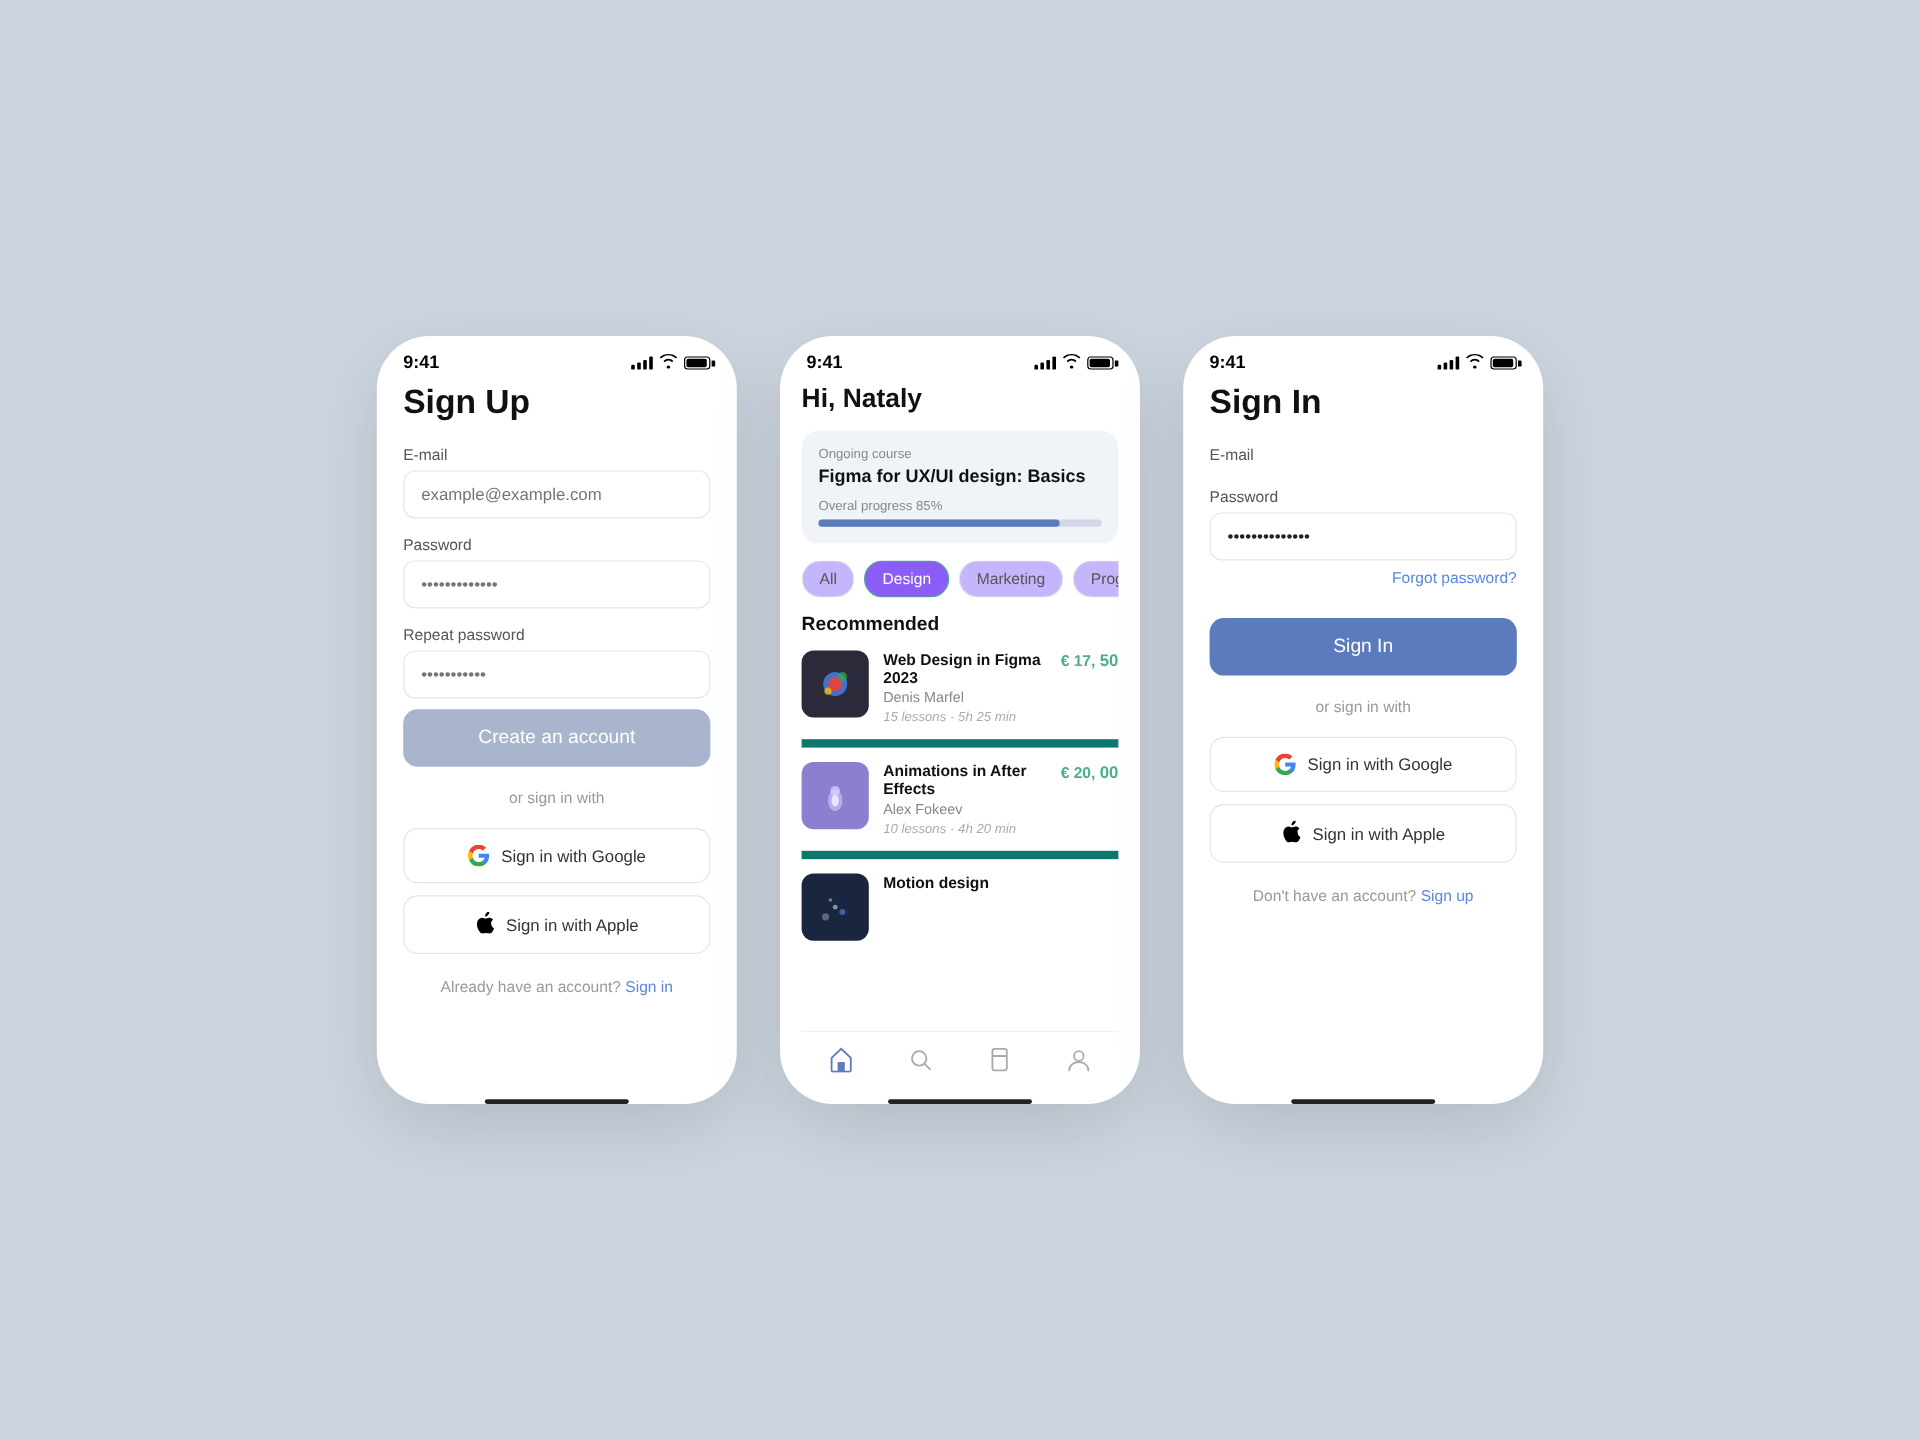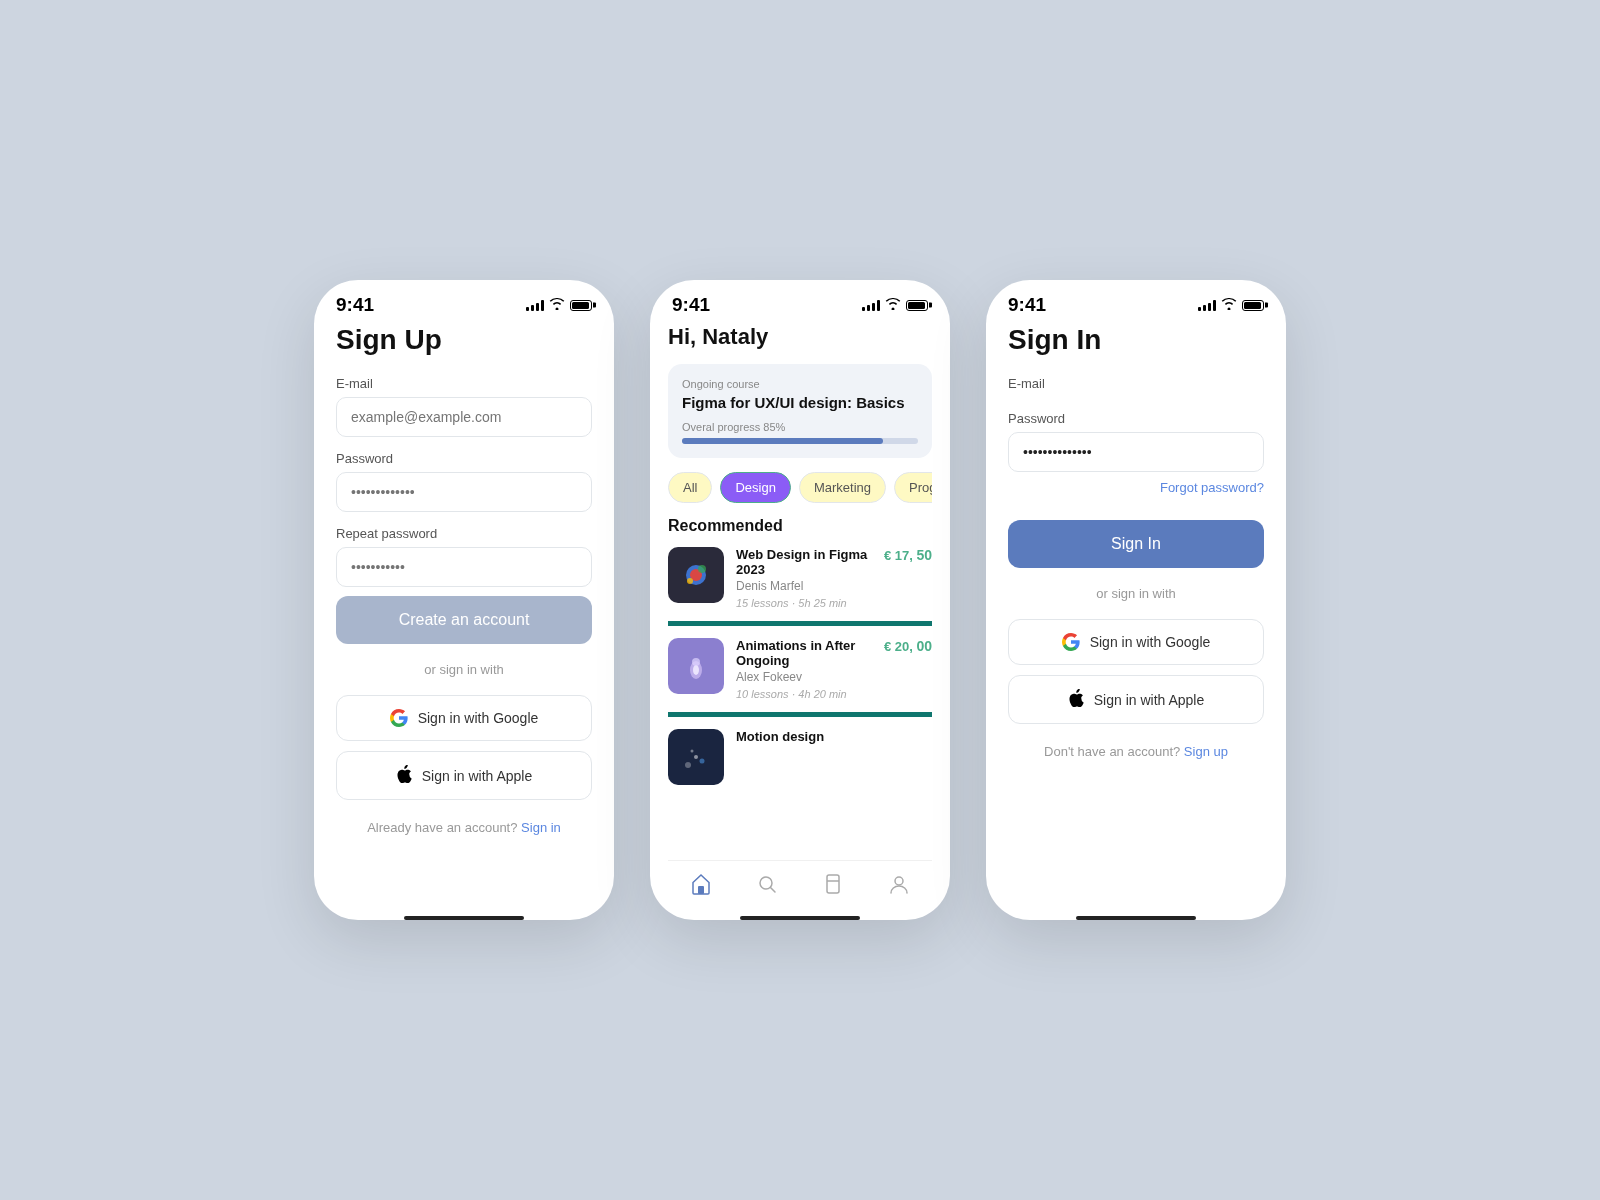--- a/index.html
+++ b/index.html
@@ -35,21 +35,21 @@
     }
 
     
     .status-bar {
       display: flex;
       justify-content: space-between;
       align-items: center;
       padding: 14px 22px 8px 22px;
     }
     .status-time {
-      font-size: 19px;
+      font-size: 15px;
       font-weight: 600;
       color: #000;
     }
     .status-icons {
       display: flex;
       align-items: center;
       gap: 5px;
     }
     .signal-bars {
       display: flex;
@@ -238,21 +238,21 @@
       display: flex;
       gap: 8px;
       margin-bottom: 14px;
       overflow: hidden;
     }
     .filter-tab {
       padding: 7px 14px;
       border-radius: 20px;
       font-size: 13px;
       border: 1.5px solid #e2e6ea;
-      background: #fef9c3;
+      background: #c4b5fd;
       color: #555;
       cursor: pointer;
       white-space: nowrap;
     }
     .filter-tab.active {
       background: #8b5cf6;
       border-color: #4caf8a;
       color: #fff;
     }
 
@@ -262,21 +262,21 @@
       font-weight: 700;
       color: #111;
       margin-bottom: 12px;
     }
     .course-card {
       display: flex;
       align-items: flex-start;
       gap: 12px;
       margin-bottom: 12px;
       padding-bottom: 12px;
-      border-bottom: 5px solid #0f766e;
+      border-bottom: 7px solid #0f766e;
     }
     .course-thumb {
       width: 56px;
       height: 56px;
       border-radius: 10px;
       background: #2a2a3a;
       flex-shrink: 0;
       display: flex;
       align-items: center;
       justify-content: center;
@@ -484,21 +484,21 @@
       </div>
       <div class="course-card">
         <div class="course-thumb course-thumb-anim">
           <svg width="32" height="32" viewBox="0 0 32 32" fill="none">
             <ellipse cx="16" cy="20" rx="6" ry="9" fill="#c8b8f0" opacity="0.8"></ellipse>
             <ellipse cx="16" cy="20" rx="3" ry="5" fill="#f0eaff" opacity="0.9"></ellipse>
             <ellipse cx="16" cy="12" rx="4" ry="4" fill="#e0d4ff" opacity="0.7"></ellipse>
           </svg>
         </div>
         <div class="course-info">
-          <div class="course-title">Animations in After Ongoing</div>
+          <div class="course-title">Animations in After Effects</div>
           <div class="course-author">Alex Fokeev</div>
           <div class="course-meta">10 lessons · 4h 20 min</div>
         </div>
         <div class="course-price">€ 20, <span class="course-price-cents">00</span></div>
       </div>
       <div class="course-card" style="border-bottom:none;">
         <div class="course-thumb course-thumb-motion">
           <svg width="32" height="32" viewBox="0 0 32 32" fill="none">
             <circle cx="8" cy="24" r="3" fill="#fff" opacity="0.3"></circle>
             <circle cx="16" cy="16" r="2" fill="#fff" opacity="0.5"></circle>

